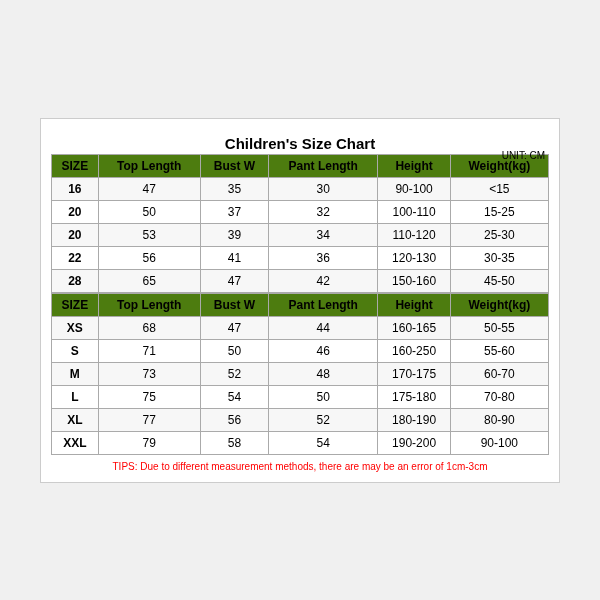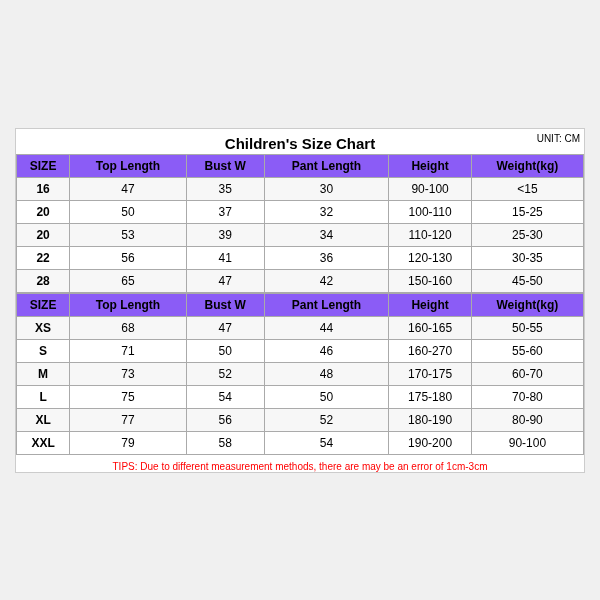--- a/index.html
+++ b/index.html
@@ -8,48 +8,49 @@
       display: flex;
       justify-content: center;
       align-items: center;
       width: 600px;
       height: 600px;
       font-family: Arial, sans-serif;
     }
     .chart-container {
       background: #fff;
       border: 1px solid #ccc;
-      width: 570px;
+      width: 520px;
+      padding: 10px;
     }
     .section-title {
       text-align: center;
       font-weight: bold;
       font-size: 15px;
       padding: 6px 0 2px 0;
       position: relative;
     }
     .unit-label {
       position: absolute;
       right: 4px;
-      top: 4px;
+      top: 21px;
       font-size: 10px;
       font-weight: normal;
     }
     table {
       width: 100%;
       border-collapse: collapse;
       font-size: 12px;
     }
     th, td {
       border: 1px solid #aaa;
       text-align: center;
       padding: 4px 2px;
     }
     thead th {
-      background: #8b5cf6;
+      background: #4d7c0f;
       font-weight: bold;
       font-size: 12px;
     }
     tbody tr td:first-child {
       font-weight: bold;
       margin-left: 13px;
     }
     tbody tr:nth-child(odd) {
       background: #f7f7f7;
     }
@@ -147,21 +148,21 @@
           <td>47</td>
           <td>44</td>
           <td>160-165</td>
           <td>50-55</td>
         </tr>
         <tr>
           <td>S</td>
           <td>71</td>
           <td>50</td>
           <td>46</td>
-          <td>160-270</td>
+          <td>160-250</td>
           <td>55-60</td>
         </tr>
         <tr>
           <td>M</td>
           <td>73</td>
           <td>52</td>
           <td>48</td>
           <td>170-175</td>
           <td>60-70</td>
         </tr>

